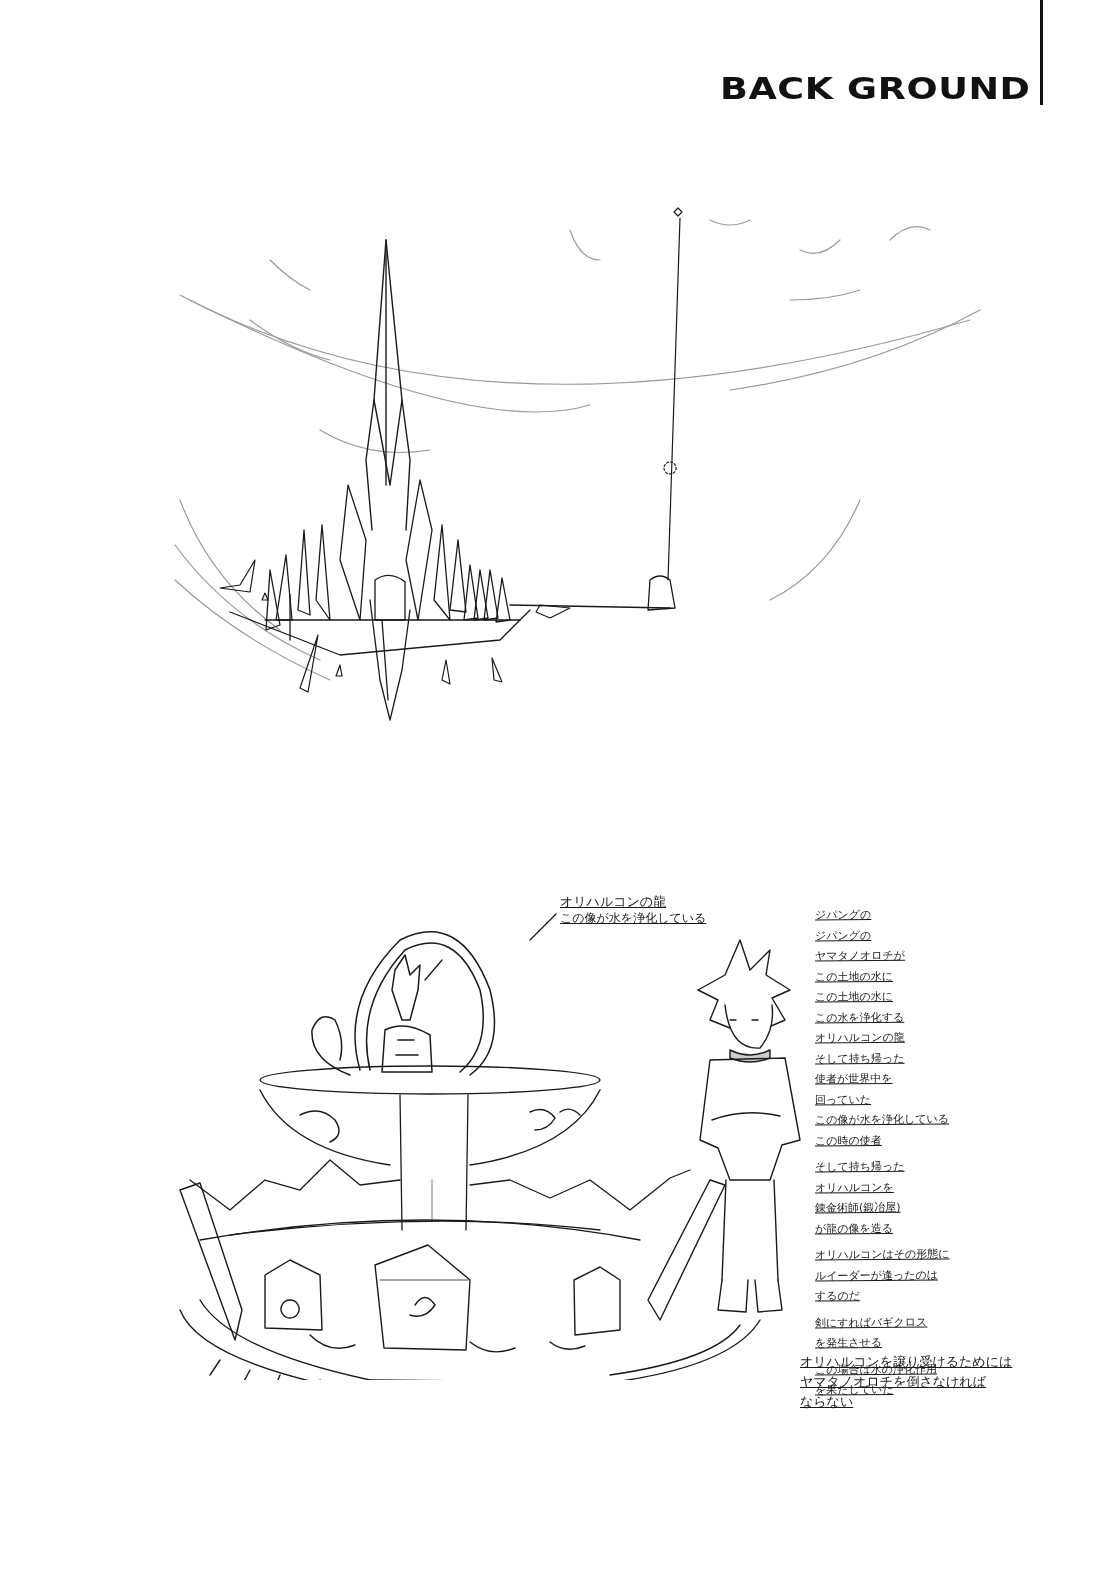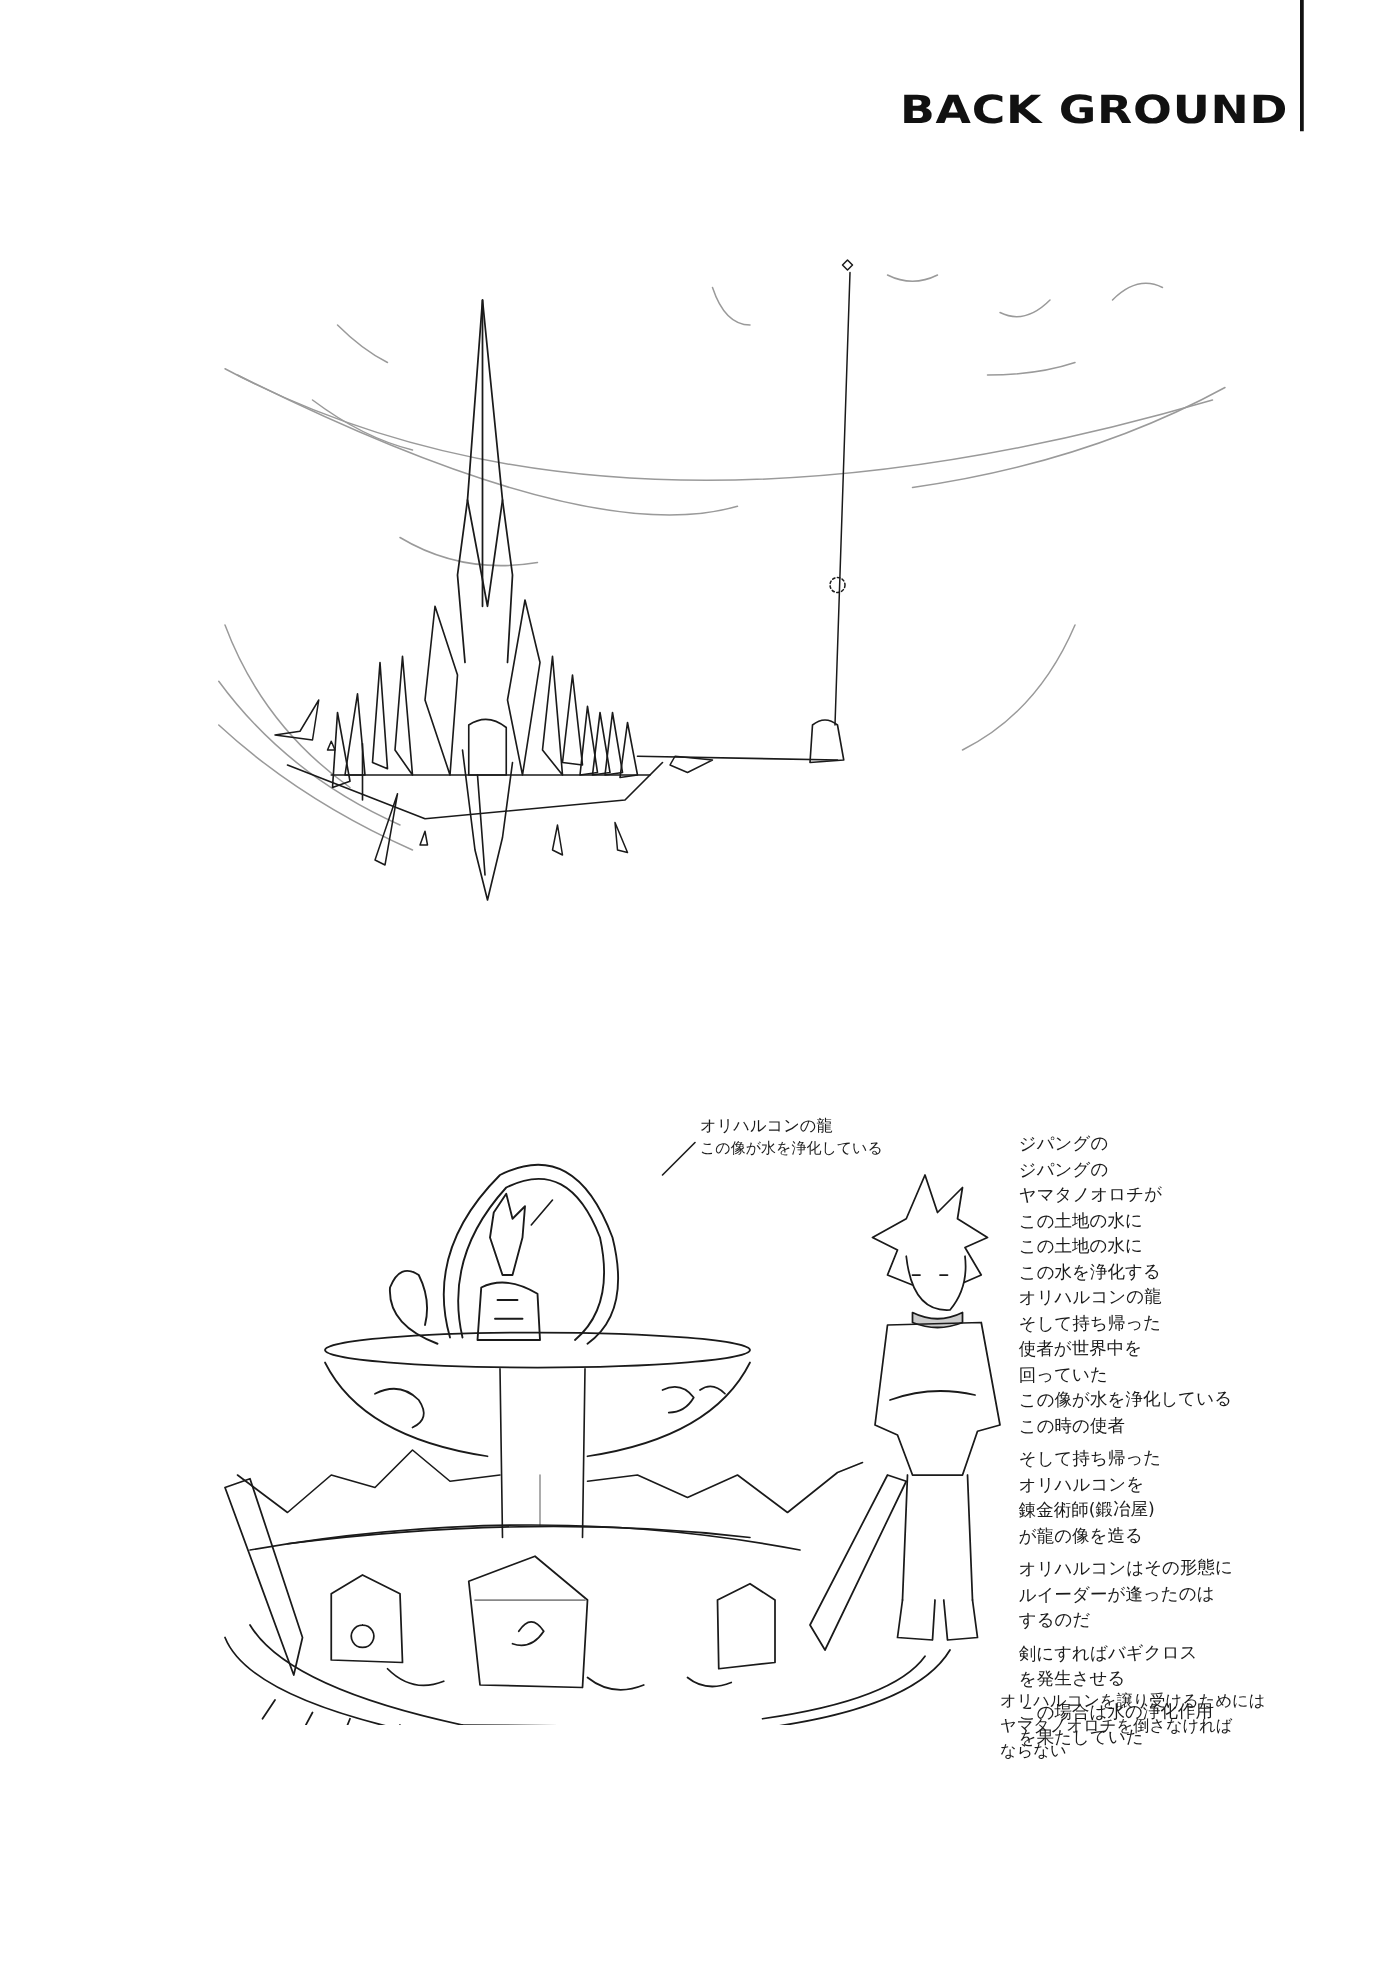--- a/index.html
+++ b/index.html
@@ -1,24 +1,24 @@
 <!DOCTYPE html>
 <html><head>
   <meta charset="utf-8">
   <style>
     html, body { margin: 0; padding: 0; background: #ffffff; }
     body { width: 1116px; height: 1584px; position: relative; overflow: hidden; font-family: "DejaVu Sans", sans-serif; color: #111; }
     .page-rule { position: absolute; left: 1040px; top: 0; width: 3px; height: 105px; background: #111; }
     .page-title { position: absolute; left: 720px; top: 70px; width: 316px; font-family: "DejaVu Sans", sans-serif; font-weight: bold; font-size: 31px; letter-spacing: 0.5px; line-height: 36px; color: #111; transform: scaleX(1.18); transform-origin: left top; white-space: nowrap; }
     .art { position: absolute; }
     .art svg { display: block; }
-    .note { position: absolute; font-family: "DejaVu Sans", sans-serif; color: #1a1a1a; white-space: nowrap; }
+    .note { position: absolute; font-family: "DejaVu Sans", sans-serif; color: #1a1a1a; white-space: nowrap; text-decoration: underline; }
     .callout { left: 560px; top: 893px; font-size: 12px; line-height: 17px; }
     .callout .l1 { font-size: 13px; }
-    .side-notes { left: 815px; top: 905px; font-size: 14px; line-height: 20.5px; }
+    .side-notes { left: 815px; top: 905px; font-size: 11px; line-height: 20.5px; }
     .side-notes .gap { height: 6px; }
     .side-notes div { transform: rotate(-0.5deg); }
     .bottom-note { left: 800px; top: 1352px; font-size: 13px; line-height: 20px; }
   </style>
 </head>
 <body>
 
 <div class="page-rule"></div>
 <div class="page-title">BACK GROUND</div>
 

